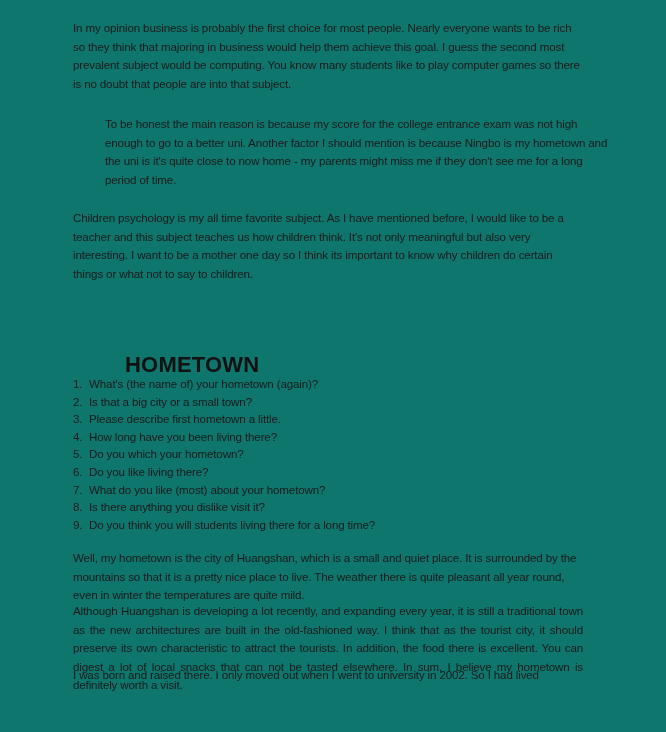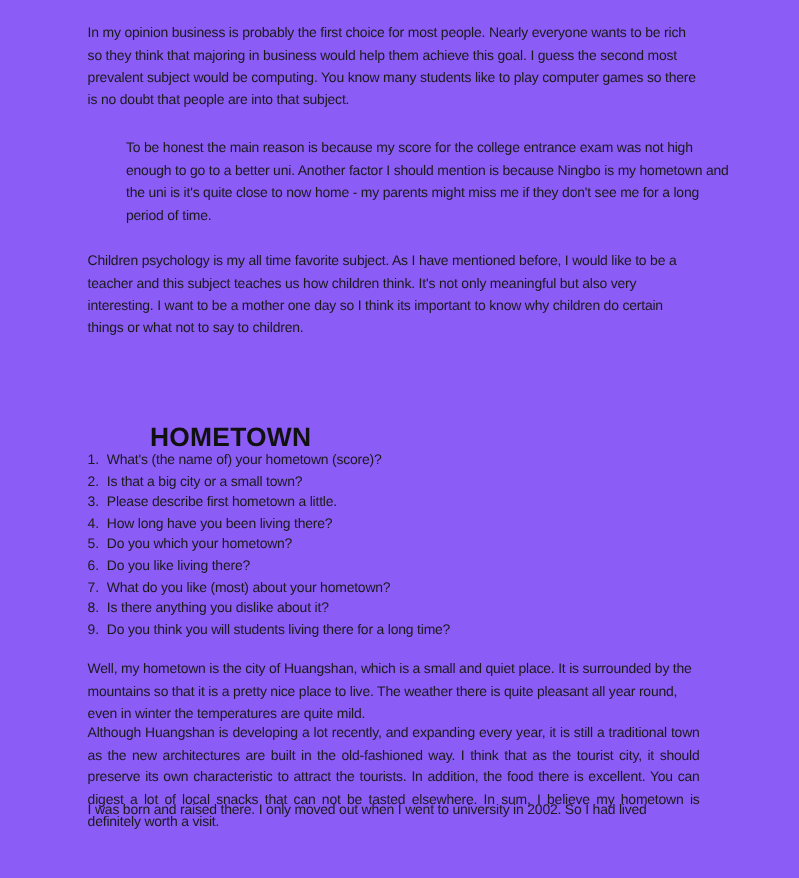--- a/index.html
+++ b/index.html
@@ -12,21 +12,21 @@
     height: 732px;
     overflow: hidden;
     position: relative;
     font-family: "Liberation Sans", sans-serif;
     color: #1a1a1a;
   }
   .page {
     position: absolute;
     left: 0; top: 0;
     width: 666px; height: 732px;
-    background: #8b5cf6;
+    background: #0f766e;
   }
   .para {
     position: absolute;
     left: 73px;
     width: 510px;
     font-size: 11.6px;
     line-height: 18.5px;
     letter-spacing: -0.15px;
     margin: 0;
   }
@@ -62,21 +62,21 @@
 
   <p class="para" style="top:19px;">In my opinion business is probably the first choice for most people. Nearly everyone wants to be rich so they think that majoring in business would help them achieve this goal. I guess the second most prevalent subject would be computing. You know many students like to play computer games so there is no doubt that people are into that subject.</p>
   <p class="para" style="top:115px;margin-left:32px;">To be honest the main reason is because my score for the college entrance exam was not high enough to go to a better uni. Another factor I should mention is because Ningbo is my hometown and the uni is it's quite close to now home - my parents might miss me if they don't see me for a long period of time.</p>
   <p class="para" style="top:209px;">Children psychology is my all time favorite subject. As I have mentioned before, I would like to be a teacher and this subject teaches us how children think. It's not only meaningful but also very interesting. I want to be a mother one day so I think its important to know why children do certain things or what not to say to children.</p>
 
   <h2 class="heading">HOMETOWN</h2>
 
   <ol class="qlist">
     <li>
         <span class="num">1.</span>
-        <span>What's (the name of) your hometown (score)?</span>
+        <span>What's (the name of) your hometown (again)?</span>
       </li>
     <li>
         <span class="num">2.</span>
         <span>Is that a big city or a small town?</span>
       </li>
     <li>
         <span class="num">3.</span>
         <span>Please describe first hometown a little.</span>
       </li>
     <li>
@@ -90,21 +90,21 @@
     <li>
         <span class="num">6.</span>
         <span>Do you like living there?</span>
       </li>
     <li>
         <span class="num">7.</span>
         <span>What do you like (most) about your hometown?</span>
       </li>
     <li>
         <span class="num">8.</span>
-        <span>Is there anything you dislike about it?</span>
+        <span>Is there anything you dislike visit it?</span>
       </li>
     <li>
         <span class="num">9.</span>
         <span>Do you think you will students living there for a long time?</span>
       </li>
   </ol>
 
   <p class="para" style="top:549px;">Well, my hometown is the city of Huangshan, which is a small and quiet place. It is surrounded by the mountains so that it is a pretty nice place to live. The weather there is quite pleasant all year round, even in winter the temperatures are quite mild.</p>
   <p class="para justify" style="top:602px;">Although Huangshan is developing a lot recently, and expanding every year, it is still a traditional town as the new architectures are built in the old-fashioned way. I think that as the tourist city, it should preserve its own characteristic to attract the tourists. In addition, the food there is excellent. You can digest a lot of local snacks that can not be tasted elsewhere. In sum, I believe my hometown is definitely worth a visit.</p>
   <p class="para" style="top:666px;">I was born and raised there. I only moved out when I went to university in 2002. So I had lived</p>

